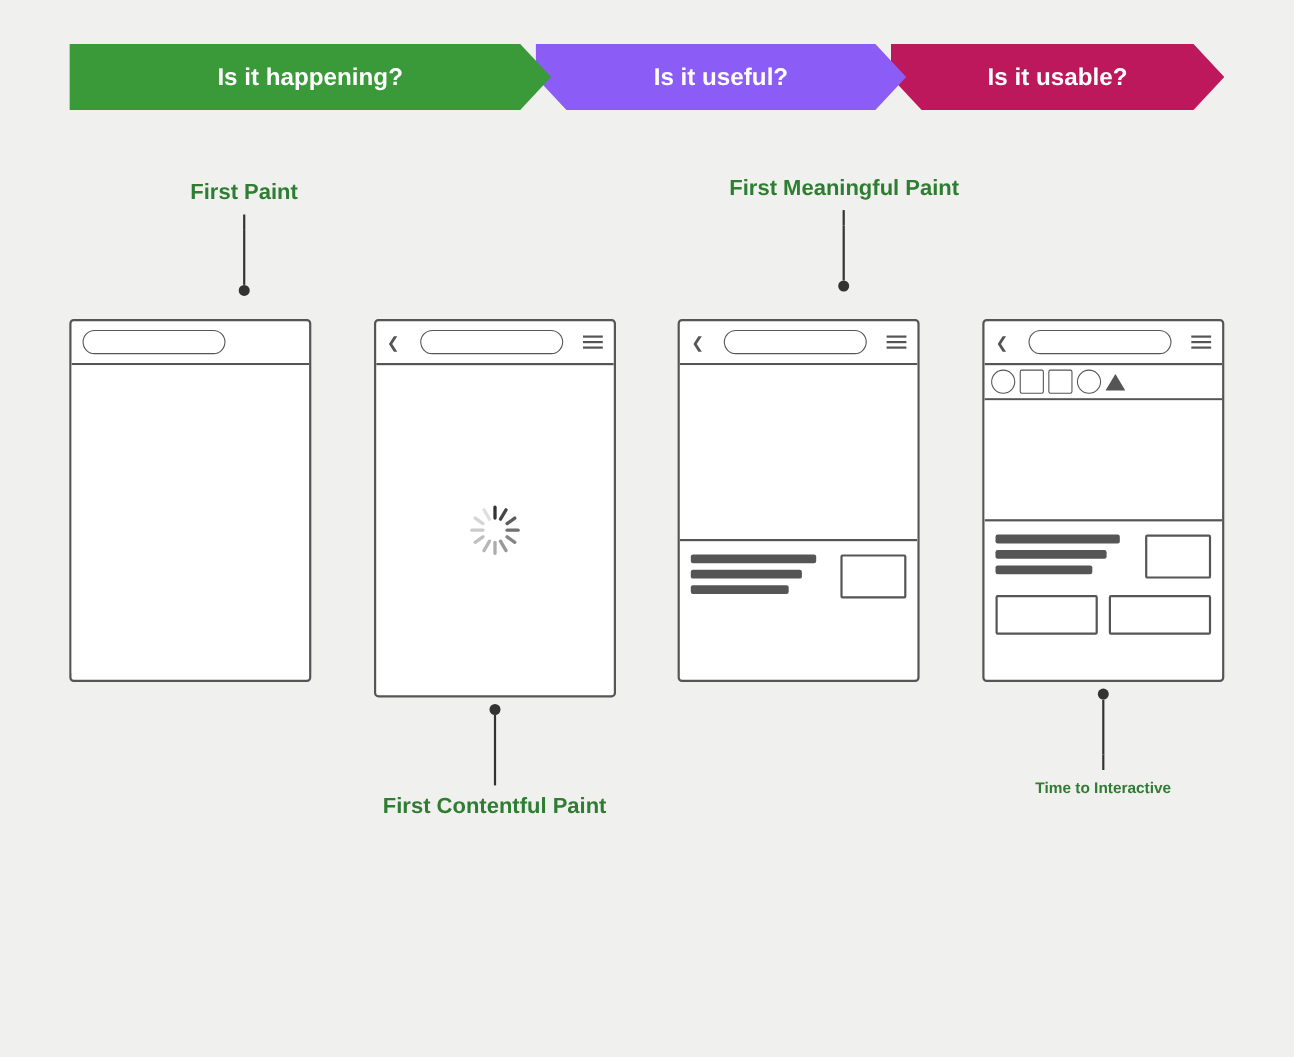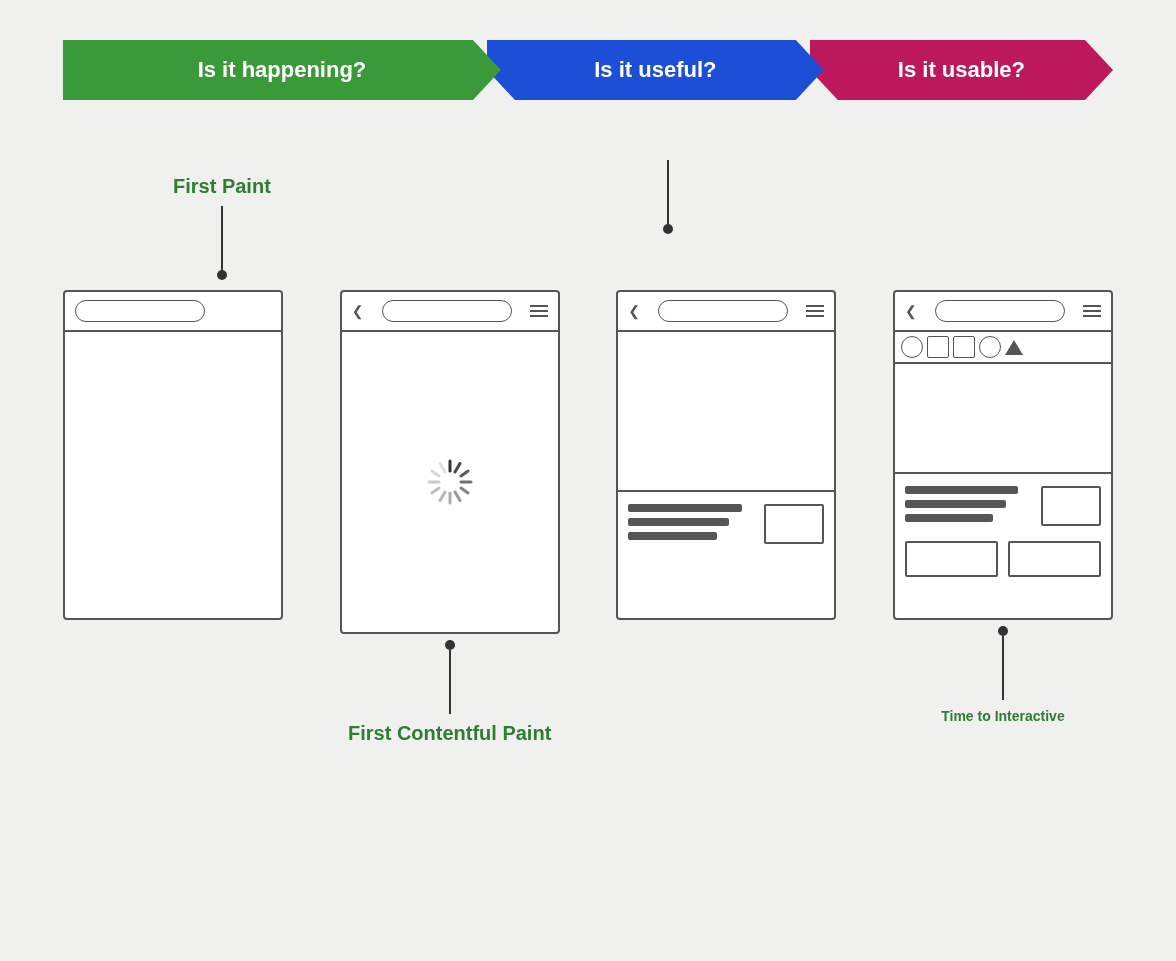--- a/index.html
+++ b/index.html
@@ -36,21 +36,21 @@
 
     .arrow-segment-1 {
       flex: 1.3;
       background: #3a9a3a;
       clip-path: polygon(0 0, calc(100% - 28px) 0, 100% 50%, calc(100% - 28px) 100%, 0 100%);
       z-index: 3;
     }
 
     .arrow-segment-2 {
       flex: 1;
-      background: #1d4ed8;
+      background: #8b5cf6;
       clip-path: polygon(0 0, calc(100% - 28px) 0, 100% 50%, calc(100% - 28px) 100%, 28px 100%, 0 50%);
       margin-left: -14px;
       z-index: 2;
     }
 
     .arrow-segment-3 {
       flex: 0.9;
       background: #be185d;
       clip-path: polygon(0 0, calc(100% - 28px) 0, 100% 50%, calc(100% - 28px) 100%, 28px 100%, 0 50%);
       margin-left: -14px;
@@ -256,28 +256,29 @@
   </div>
   <div class="arrow-segment arrow-segment-3">
     <span>Is it usable?</span>
   </div>
 </div>
 
 <div class="content">
 
   <div style="display:flex; width:100%; position:relative; margin-bottom:0;">
 
-    <div style="display:flex; flex-direction:column; align-items:center; position:absolute; left:110px; top:15px;">
+    <div style="display:flex; flex-direction:column; align-items:center; position:absolute; left:110px; top:4px;">
       <span style="font-weight:bold; font-size:20px; color:#2e7d32; white-space:nowrap; margin-bottom:8px;">First Paint</span>
       <div class="tick-top"></div>
       <div class="v-line" style="height:50px;"></div>
       <div class="dot"></div>
     </div>
 
     <div style="display:flex; flex-direction:column; align-items:center; position:absolute; left:600px; top:0;">
+      <span style="font-weight:bold; font-size:20px; color:#2e7d32; white-space:nowrap; margin-bottom:8px;">First Meaningful Paint</span>
       <div class="tick-top"></div>
       <div class="v-line" style="height:50px;"></div>
       <div class="dot"></div>
     </div>
 
     <div style="height:130px;"></div>
   </div>
 
   <div class="phones-container">
 

